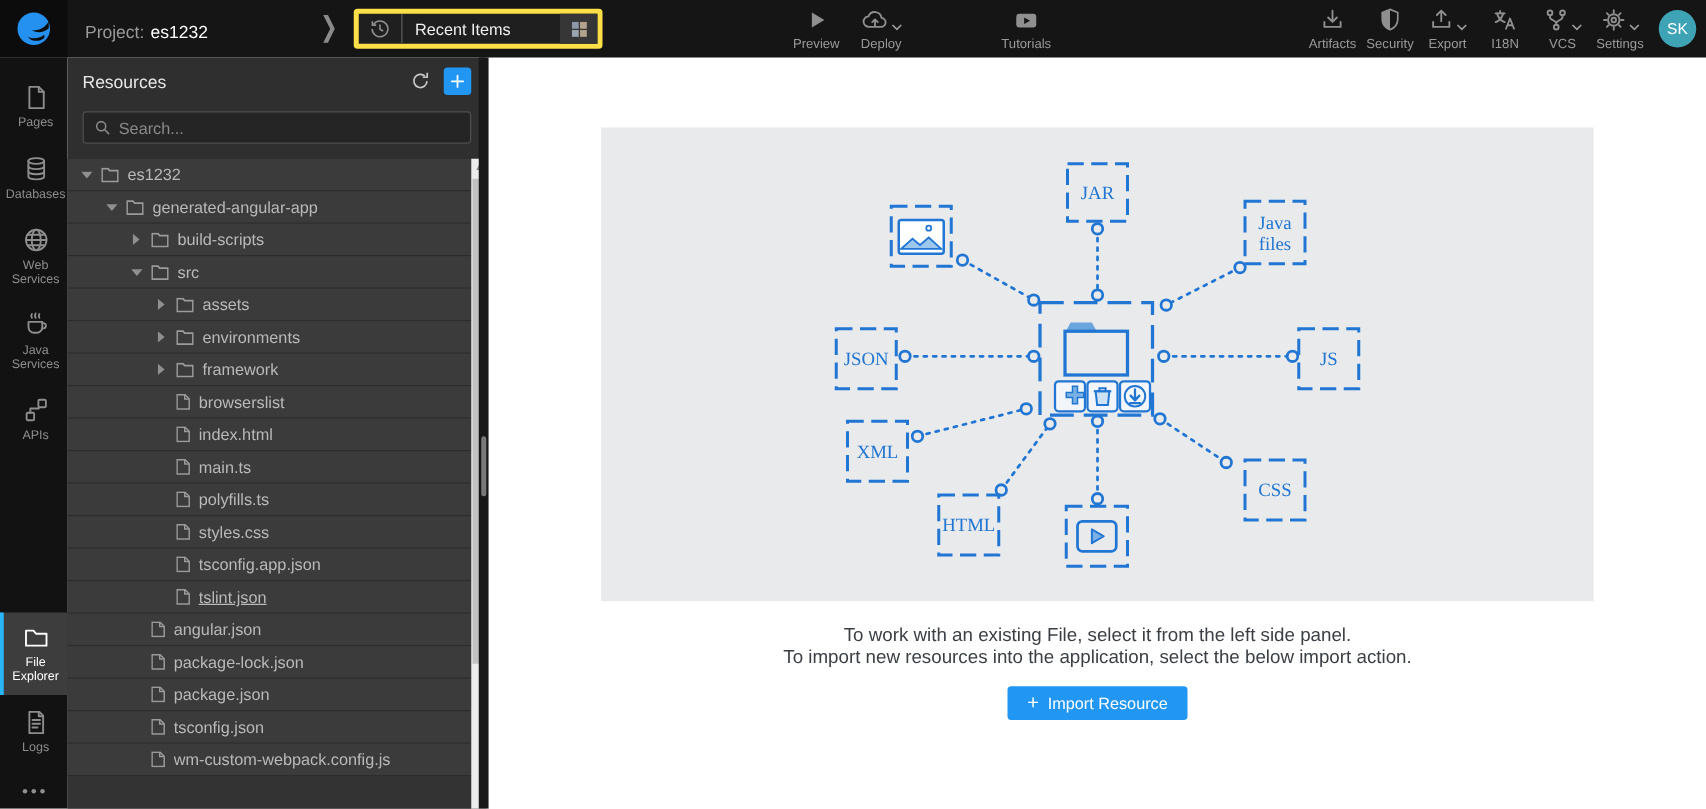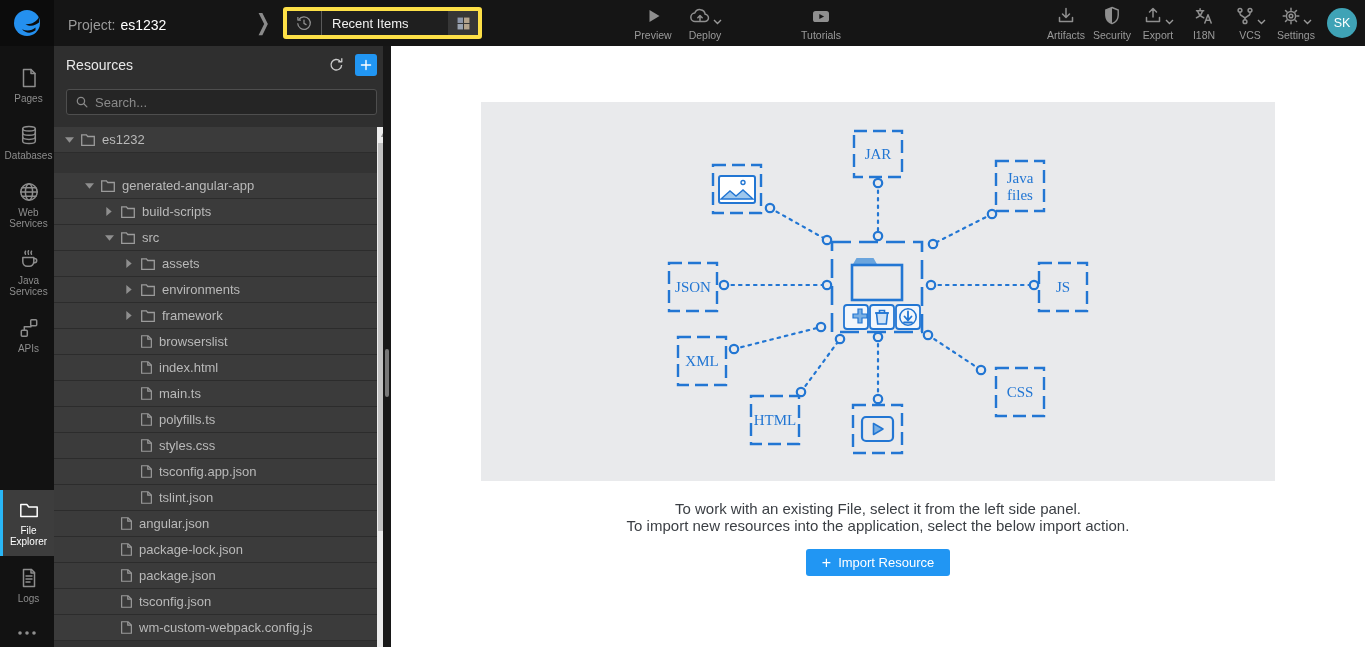--- a/index.html
+++ b/index.html
@@ -366,21 +366,21 @@
               <path d="M0 0h10L5 6z" fill="currentColor"></path>
             </svg>
           </span>
           <span class="icon tree-ico">
             <svg width="14" height="12" viewBox="0 0 14 12">
               <path d="M.7 11.3V.9h4.7l1.3 1.6h6.6v8.8z" fill="none" stroke="currentColor" stroke-width="1.3"></path>
             </svg>
           </span>
           <span class="tree-label">es1232</span>
         </div>
-        <div class="tree-row" style="padding-left: 30px; margin-top: 20px;">
+        <div class="tree-row" style="padding-left: 30px;">
           <span class="icon tree-caret">
             <svg width="9" height="6" viewBox="0 0 10 6">
               <path d="M0 0h10L5 6z" fill="currentColor"></path>
             </svg>
           </span>
           <span class="icon tree-ico">
             <svg width="14" height="12" viewBox="0 0 14 12">
               <path d="M.7 11.3V.9h4.7l1.3 1.6h6.6v8.8z" fill="none" stroke="currentColor" stroke-width="1.3"></path>
             </svg>
           </span>
@@ -504,21 +504,21 @@
         <div class="tree-row" style="padding-left: 70px;">
           <span class="tree-caret"></span>
           <span class="icon tree-ico">
             <svg width="11" height="13" viewBox="0 0 12 14">
               <path d="M.7.7h7l3.6 3.6v9H.7z" fill="none" stroke="currentColor" stroke-width="1.3"></path>
               <path d="M7.4.9v3.6h3.6" fill="none" stroke="currentColor" stroke-width="1.3"></path>
             </svg>
           </span>
           <span class="tree-label">tsconfig.app.json</span>
         </div>
-        <div class="tree-row" style="padding-left: 70px;">
+        <div class="tree-row" style="padding-left: 70px; text-decoration: underline;">
           <span class="tree-caret"></span>
           <span class="icon tree-ico">
             <svg width="11" height="13" viewBox="0 0 12 14">
               <path d="M.7.7h7l3.6 3.6v9H.7z" fill="none" stroke="currentColor" stroke-width="1.3"></path>
               <path d="M7.4.9v3.6h3.6" fill="none" stroke="currentColor" stroke-width="1.3"></path>
             </svg>
           </span>
           <span class="tree-label">tslint.json</span>
         </div>
         <div class="tree-row" style="padding-left: 50px;">

